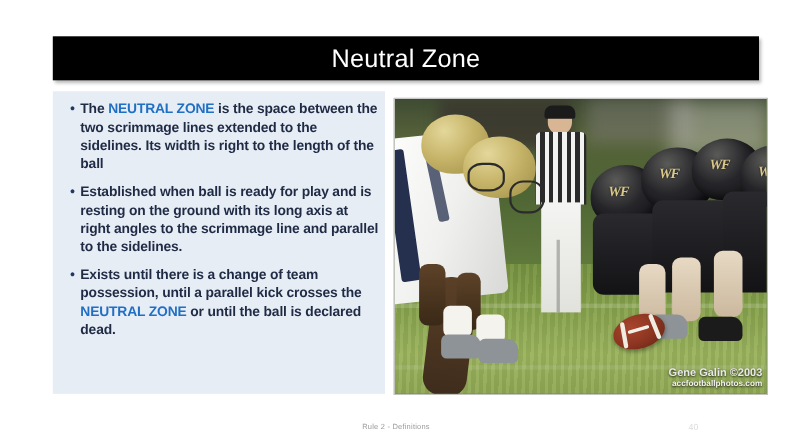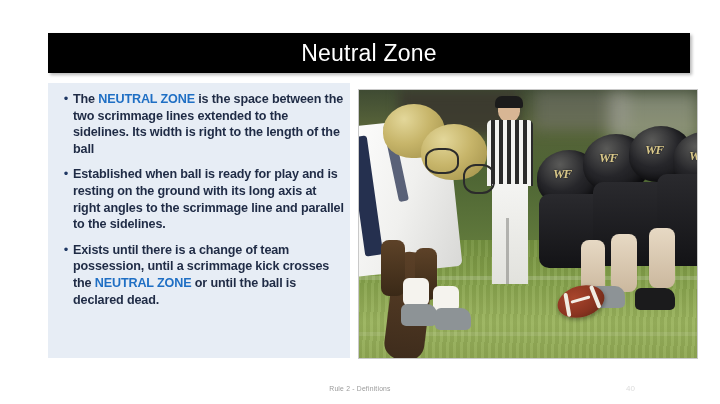--- a/index.html
+++ b/index.html
@@ -400,21 +400,21 @@
     <div class="bullet-row">
       <span class="bullet-dot">•</span>
       <span class="bullet-text">
         <span>Established when ball is ready for play and is resting on the ground with its long axis at right angles to the scrimmage line and parallel to the sidelines.</span>
       </span>
     </div>
 
     <div class="bullet-row">
       <span class="bullet-dot">•</span>
       <span class="bullet-text">
-        <span>Exists until there is a change of team possession, until a scrimmage kick crosses the </span><span class="hl">NEUTRAL ZONE</span><span> or until the ball is declared dead.</span>
+        <span>Exists until there is a change of team possession, until a parallel kick crosses the </span><span class="hl">NEUTRAL ZONE</span><span> or until the ball is declared dead.</span>
       </span>
     </div>
 
   </div>
 
   <div id="photo-frame">
     <div id="photo">
 
       <div class="bg-upper"></div>
       <div class="bg-blur-a"></div>
@@ -475,20 +475,24 @@
       <div class="leg" style="left:290px; top:138px; width:26px; height:60px;"></div>
       <div class="shoe" style="left:232px; top:196px; width:34px; height:22px;"></div>
       <div class="shoe-dark" style="left:276px; top:198px; width:40px; height:22px;"></div>
 
       <div id="football">
         <div class="band-l"></div>
         <div class="band-r"></div>
         <div class="lace"></div>
       </div>
 
+      <div id="photo-credit">
+        <div id="credit-name">Gene Galin ©2003</div>
+        <div id="credit-site">accfootballphotos.com</div>
+      </div>
 
     </div>
   </div>
 
 
   <div id="footer-center">Rule 2 - Definitions</div>
   <div id="page-number">40</div>
 
 </div>
 

